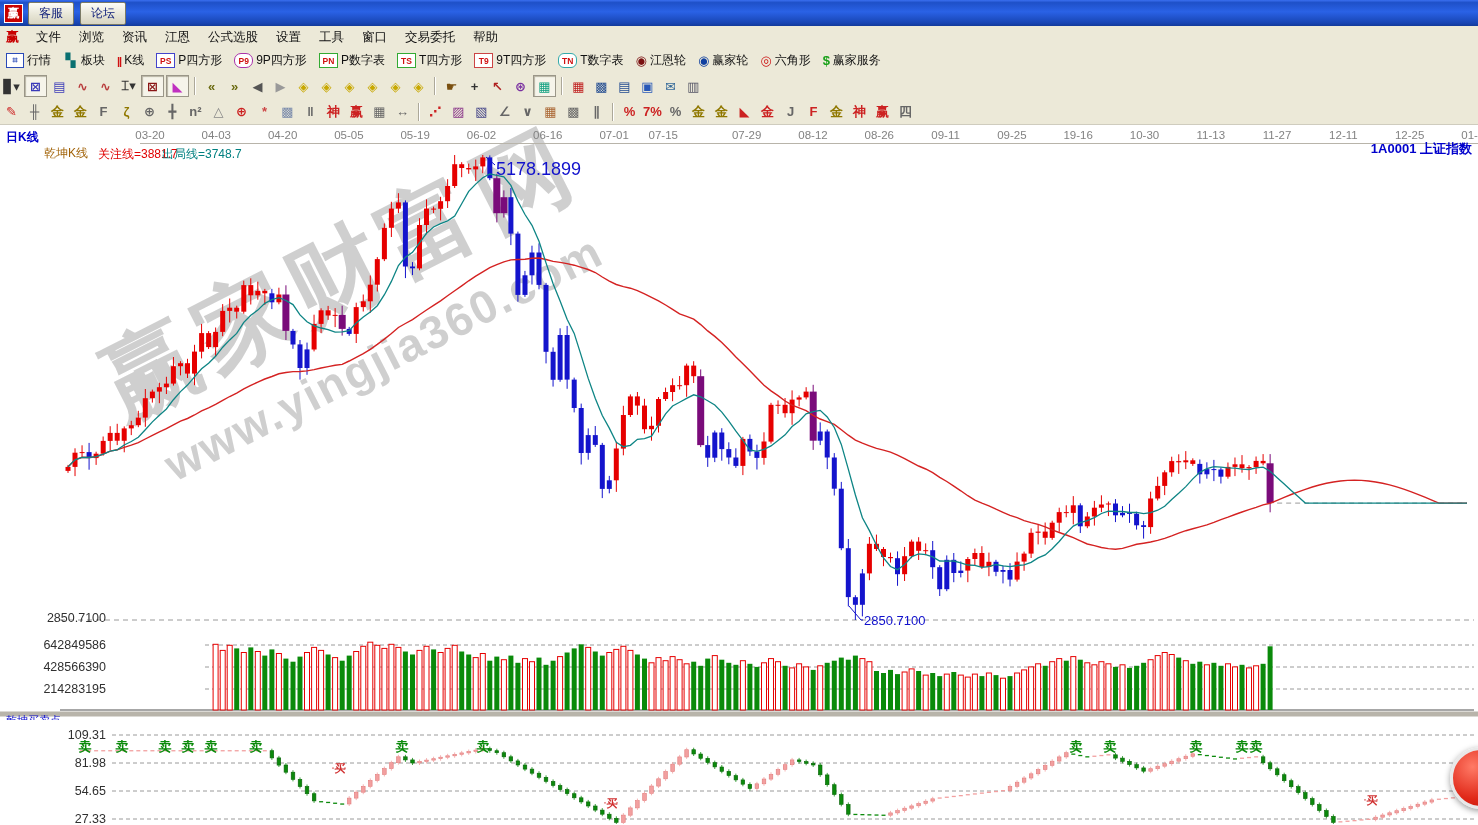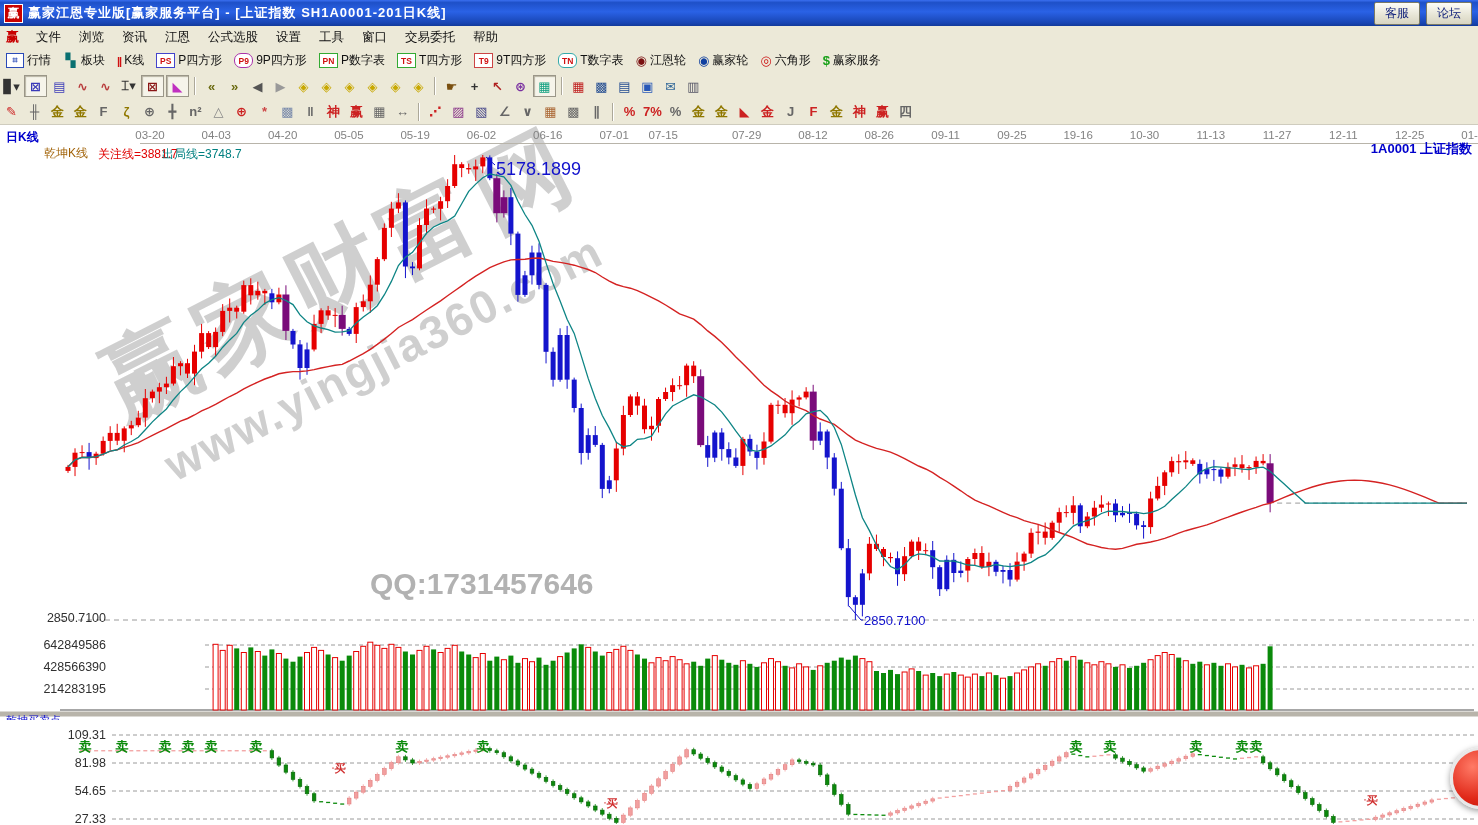--- a/index.html
+++ b/index.html
@@ -62,21 +62,20 @@
   .wm-qq{left:370px;top:442px;z-index:1;color:#b2b2b2;font-size:30px;font-weight:bold;position:absolute;}
   .float-btn{position:absolute;left:1450px;top:747px;width:56px;height:56px;border-radius:50%;
     background:radial-gradient(circle at 35% 30%,#ff7a66,#e02818 60%,#b81208);
     border:3px solid #e8e8e8;box-shadow:0 2px 6px rgba(0,0,0,.4);z-index:5;cursor:pointer;}
 </style>
 </head>
 <body>
 
 <div class="titlebar">
   <span class="tb-logo">赢</span>
-  <span class="tb-title">赢家江恩专业版[赢家服务平台] - [上证指数  SH1A0001-201日K线]</span>
   <span class="tb-btns">
     <button class="xp-btn">客服</button>
     <button class="xp-btn">论坛</button>
   </span>
 </div>
 
 <div class="menubar" id="menubar">
   <span class="menu-logo">赢</span>
 <span class="menu-item">文件</span>
     <span class="menu-item">浏览</span>
@@ -220,21 +219,20 @@
     <span class="gbtn" style="color: rgb(204, 34, 34);">神</span>
     <span class="gbtn" style="color: rgb(204, 34, 34);">赢</span>
     <span class="gbtn" style="color: rgb(102, 102, 102);">四</span>
   </div>
 
 <div class="chart" id="chart">
   <div class="watermark">
     <div class="wm1">赢家财富网</div>
     <div class="wm2">www.yingjia360.com</div>
   </div>
-  <div class="wm-qq">QQ:1731457646</div>
 
   <svg id="csvg" width="1478" height="700" viewBox="0 0 1478 700">
       <line x1="60" y1="495" x2="1474" y2="495" stroke="#9a9a9a" stroke-dasharray="5 4" stroke-width="1"></line>
       <line x1="205" y1="520" x2="1474" y2="520" stroke="#9a9a9a" stroke-dasharray="4 3"></line>
       <line x1="205" y1="542" x2="1474" y2="542" stroke="#9a9a9a" stroke-dasharray="4 3"></line>
       <line x1="205" y1="564" x2="1474" y2="564" stroke="#9a9a9a" stroke-dasharray="4 3"></line>
       <line x1="60" y1="585" x2="1474" y2="585" stroke="#8a8a8a" stroke-width="1.5"></line>
       <rect x="0" y="586.5" width="1478" height="5" fill="#b8b4aa"></rect>
       <line x1="112" y1="610" x2="1474" y2="610" stroke="#9a9a9a" stroke-dasharray="4 3"></line>
       <line x1="112" y1="638" x2="1474" y2="638" stroke="#9a9a9a" stroke-dasharray="4 3"></line>

